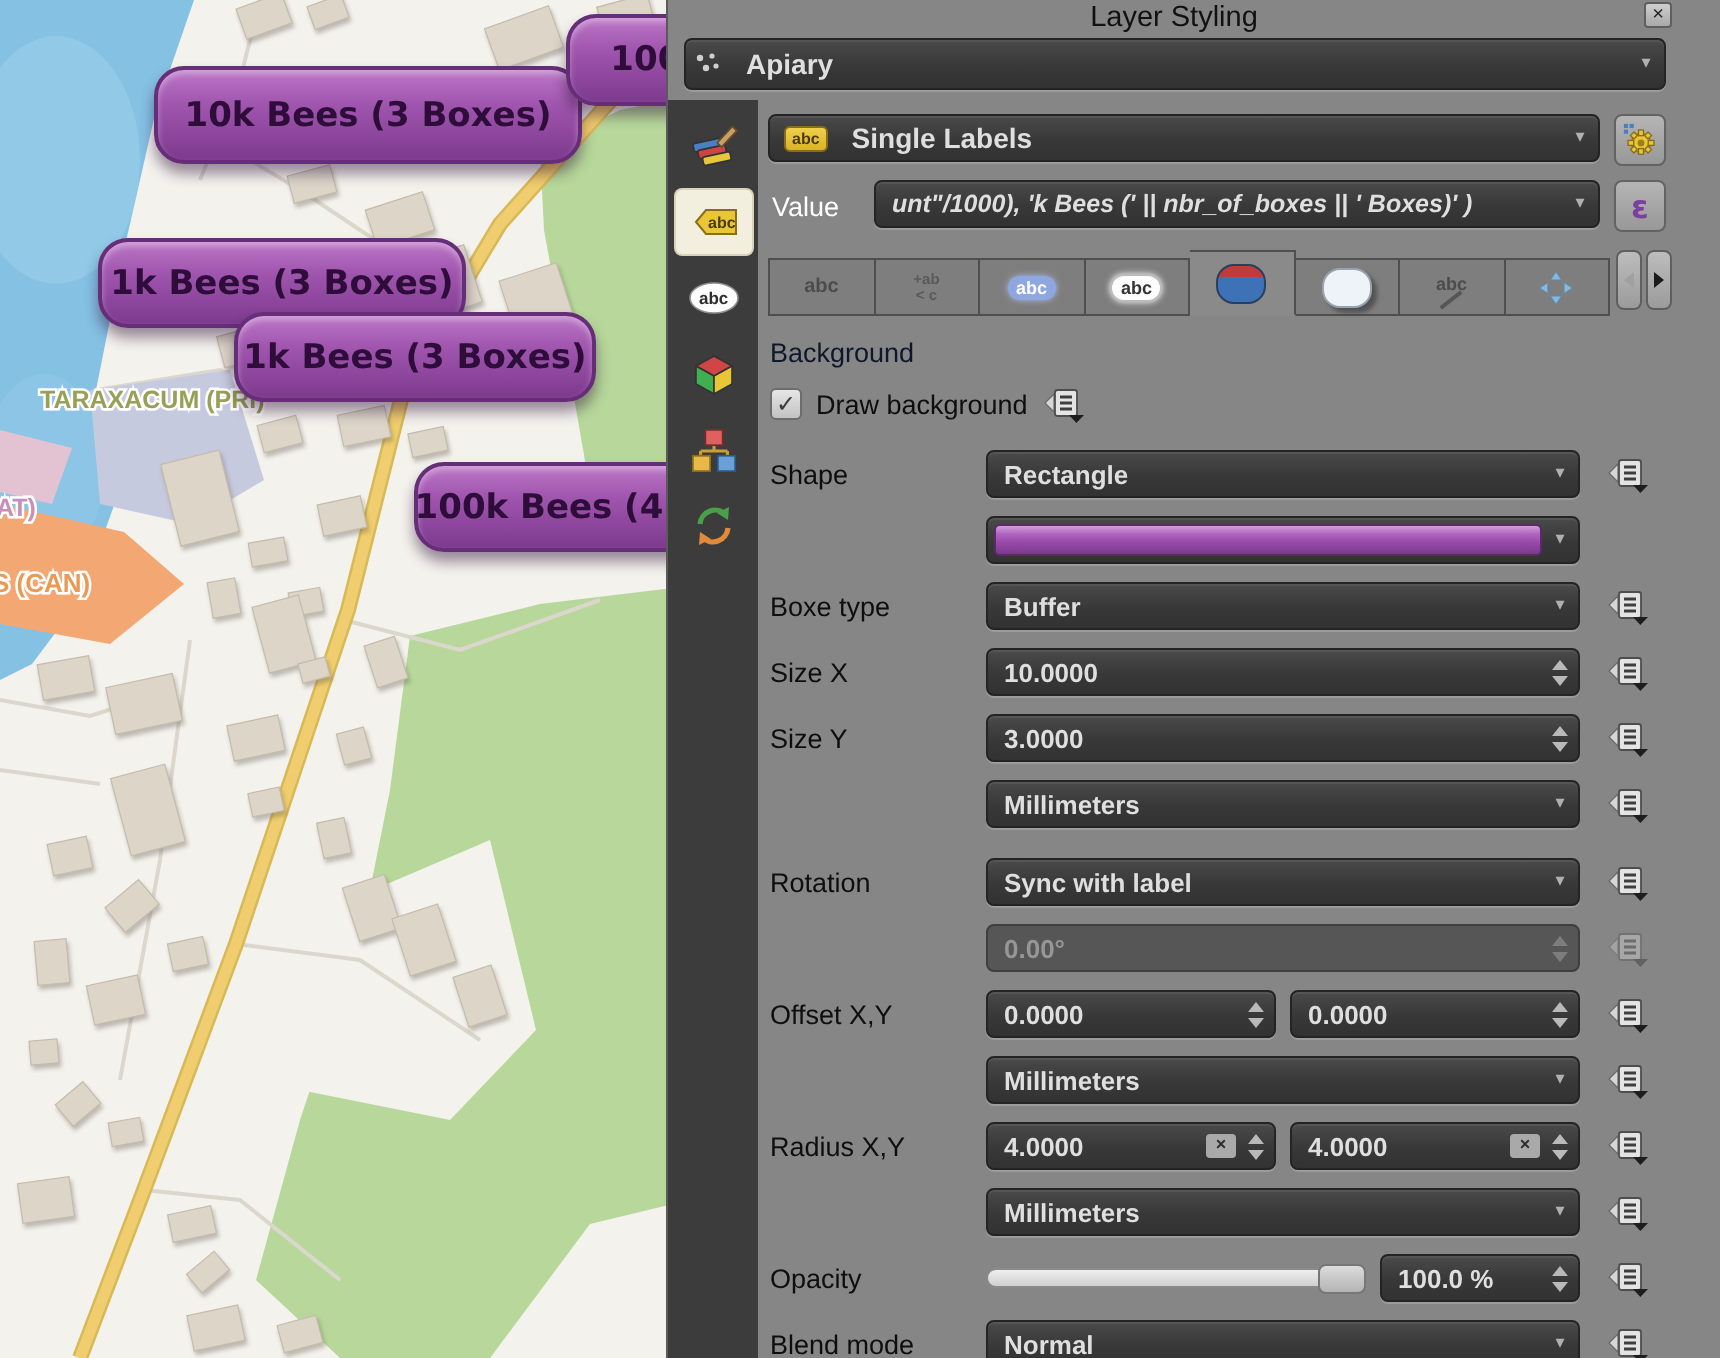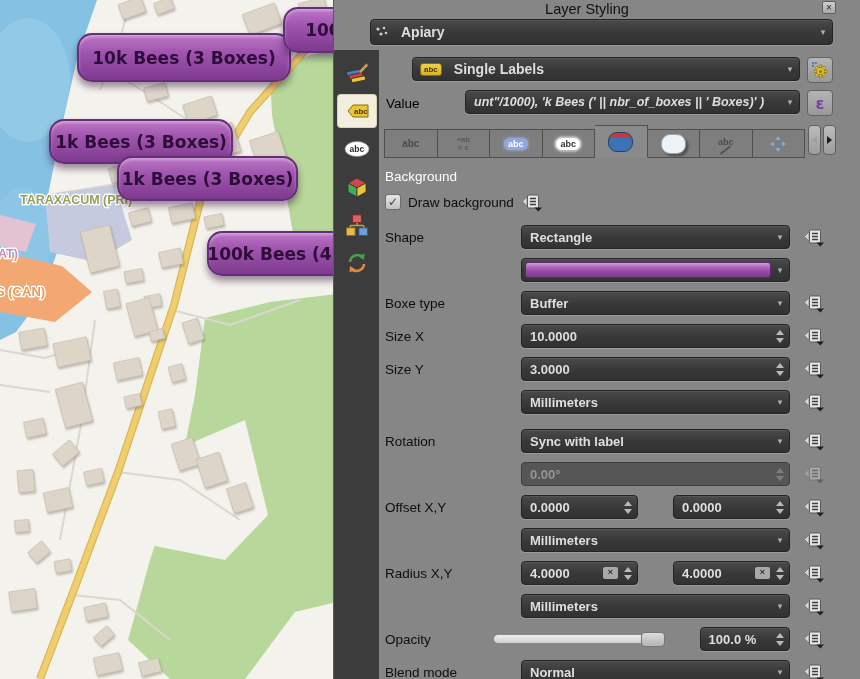--- a/index.html
+++ b/index.html
@@ -21,21 +21,21 @@
     background:#868686; border-left:1px solid #5a5a5a; }
   .panel-header { position:relative; height:17px; text-align:center; }
   .panel-title { font-size:14.5px; color:#111; line-height:16px; }
   .close-btn { position:absolute; right:4px; top:1px; width:14px; height:13px;
     background:linear-gradient(#cfcfcf,#a8a8a8); border:1px solid #5f5f5f; border-radius:2px;
     color:#222; font-size:10px; line-height:11px; text-align:center; cursor:pointer; }
 
   .combo, .spin { background:linear-gradient(180deg,#4a4a4a 0%,#383838 55%,#323232 100%);
     border:1px solid #242424; border-radius:4px; color:#dfdfdf; height:24px;
     display:flex; align-items:center; box-shadow:0 1px 0 rgba(255,255,255,.18), inset 0 1px 0 rgba(255,255,255,.07);
-    font-size:13px; font-weight:bold; overflow:hidden;margin-left:28px; }
+    font-size:13px; font-weight:bold; overflow:hidden; }
   .combo .txt, .spin .txt { flex:1; padding-left:8px; white-space:nowrap; overflow:hidden; }
   .caret { width:18px; text-align:center; color:#b0b0b0; font-size:9px;
     font-family:"DejaVu Sans",sans-serif; flex:none; }
   .spin-arrows { width:16px; display:flex; flex-direction:column; align-items:center; gap:3px; flex:none; padding-right:2px; }
   .spin-arrows i { width:0; height:0; border-left:4px solid transparent; border-right:4px solid transparent; display:block; }
   .spin-arrows i.up { border-bottom:5px solid #b9b9b9; }
   .spin-arrows i.dn { border-top:5px solid #b9b9b9; }
   .clear-btn { flex:none; width:15px; height:12px; background:#a9a9a9; border-radius:2px;
     color:#2e2e2e; font-size:9px; line-height:11px; text-align:center; font-weight:bold; margin-right:3px; }
 
@@ -50,21 +50,21 @@
   .strip-item.sel { background:#f3efdf; box-shadow:0 0 0 1px #d9d2b8; }
 
   .content { flex:1; padding-right:3px; }
   .mode-row, .value-row { display:flex; margin:7px 4px 0 5px; gap:7px; }
   .mode-combo, .value-combo { flex:1; }
   .tool-btn { width:26px; height:26px; flex:none; border:1px solid #636363; border-radius:4px;
     background:linear-gradient(#b5b5b5,#989898); display:flex; align-items:center; justify-content:center; }
   .eps { color:#7b3fa0; font-size:16px; font-weight:bold; font-family:"DejaVu Sans",sans-serif; }
   .badge-abc { background:linear-gradient(#f0d04a,#d9b32a); border:1px solid #8a6d1a; border-radius:3px;
     color:#4a3a08; font-size:8px; font-weight:bold; padding:1px 3px; margin:0 4px 0 7px; flex:none; }
-  .value-label { width:46px; font-size:13.5px; color:#000000; align-self:center; flex:none; padding-left:2px; }
+  .value-label { width:46px; font-size:13.5px; color:#ffffff; align-self:center; flex:none; padding-left:2px; }
   .value-combo .txt { font-style:italic; font-weight:600; font-size:12.5px; }
 
   
   .tab-strip { display:flex; align-items:flex-end; margin:9px 1px 0 5px; height:33px; position:relative; }
   .tab { flex:1; height:29px; background:#7e7e7e; border:1px solid #4f4f4f; border-left:none;
     display:flex; align-items:center; justify-content:center; position:relative; }
   .tab:first-child { border-left:1px solid #4f4f4f; }
   .tab.sel { height:33px; background:#8a8a8a; border-bottom:1px solid #8a8a8a; z-index:2; }
   .tab-glyph { color:#4c4c4c; font-size:10px; font-weight:bold; }
   .glyph-2l { font-size:7.5px; line-height:8px; color:#5a5a5a; font-weight:bold; text-align:center; }
@@ -77,21 +77,21 @@
   .callout-g { display:flex; flex-direction:column; align-items:center; }
   .callout-g .slash { width:13px; height:2px; background:#555; transform:rotate(-38deg); margin-top:2px; }
   .tab-scroll { display:flex; gap:2px; margin-left:3px; align-self:flex-start; }
   .scr { width:13px; height:30px; border:1px solid #5f5f5f; border-radius:4px;
     background:linear-gradient(#bdbdbd,#9b9b9b); display:flex; align-items:center; justify-content:center; }
   .scr i { width:0; height:0; border-top:4px solid transparent; border-bottom:4px solid transparent; display:block; }
   .scr .lt { border-right:5px solid #a0a0a0; }
   .scr .rt { border-left:5px solid #1c1c1c; }
 
   
-  .section-title { font-size:13.5px; color:#ffffff; margin:11px 0 8px 6px; }
+  .section-title { font-size:13.5px; color:#0f172a; margin:11px 0 8px 6px; }
   .check-row { display:flex; align-items:center; margin:0 0 13px 6px; gap:7px; }
   .checkbox { width:16px; height:16px; background:linear-gradient(#e6e6e6,#c2c2c2); border:1px solid #6d6d6d;
     border-radius:3px; color:#3a3a3a; font-size:12px; line-height:14px; text-align:center;
     font-family:"DejaVu Sans",sans-serif; }
   .check-label { font-size:13.5px; color:#0e0e0e; }
   .row { display:grid; grid-template-columns:108px 297px 1fr; align-items:center; margin:0 0 9px 6px; height:24px; }
   .row.gap { margin-top:15px; }
   .row-label { font-size:13.5px; color:#0e0e0e; padding-right:4px; }
   .dd-wrap { display:flex; justify-content:center; }
   .dd-btn { width:22px; height:20px; }

